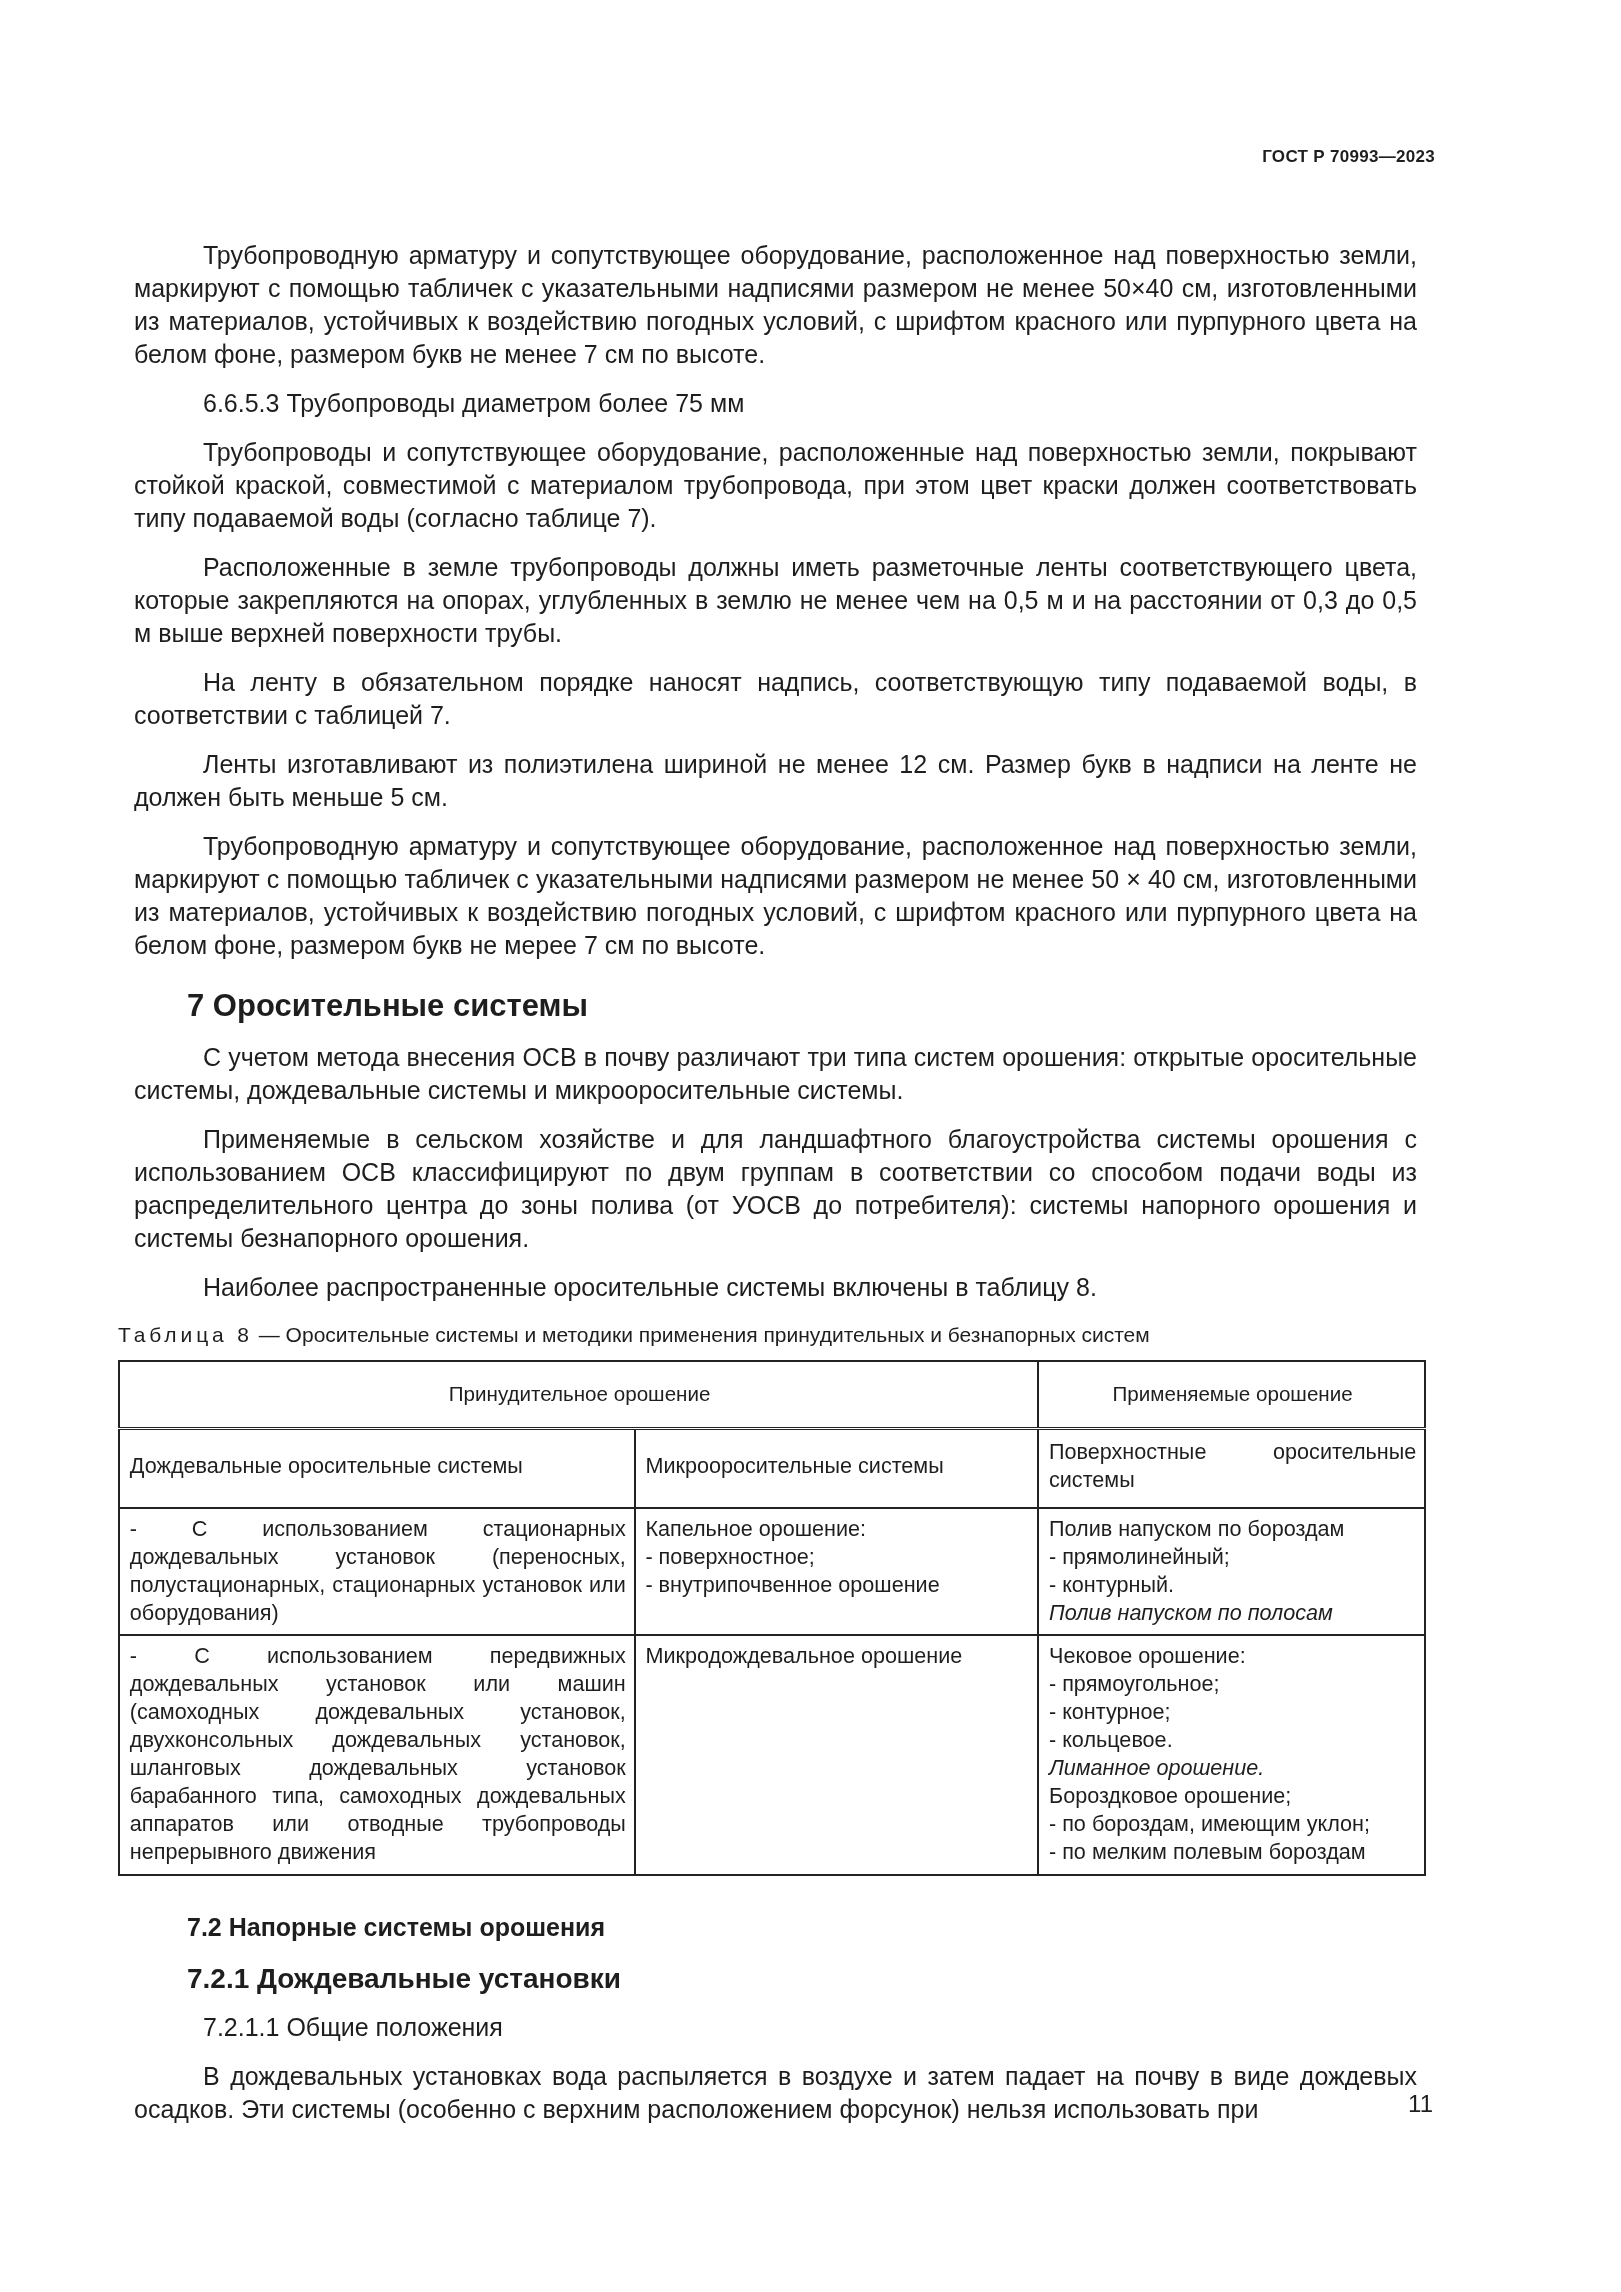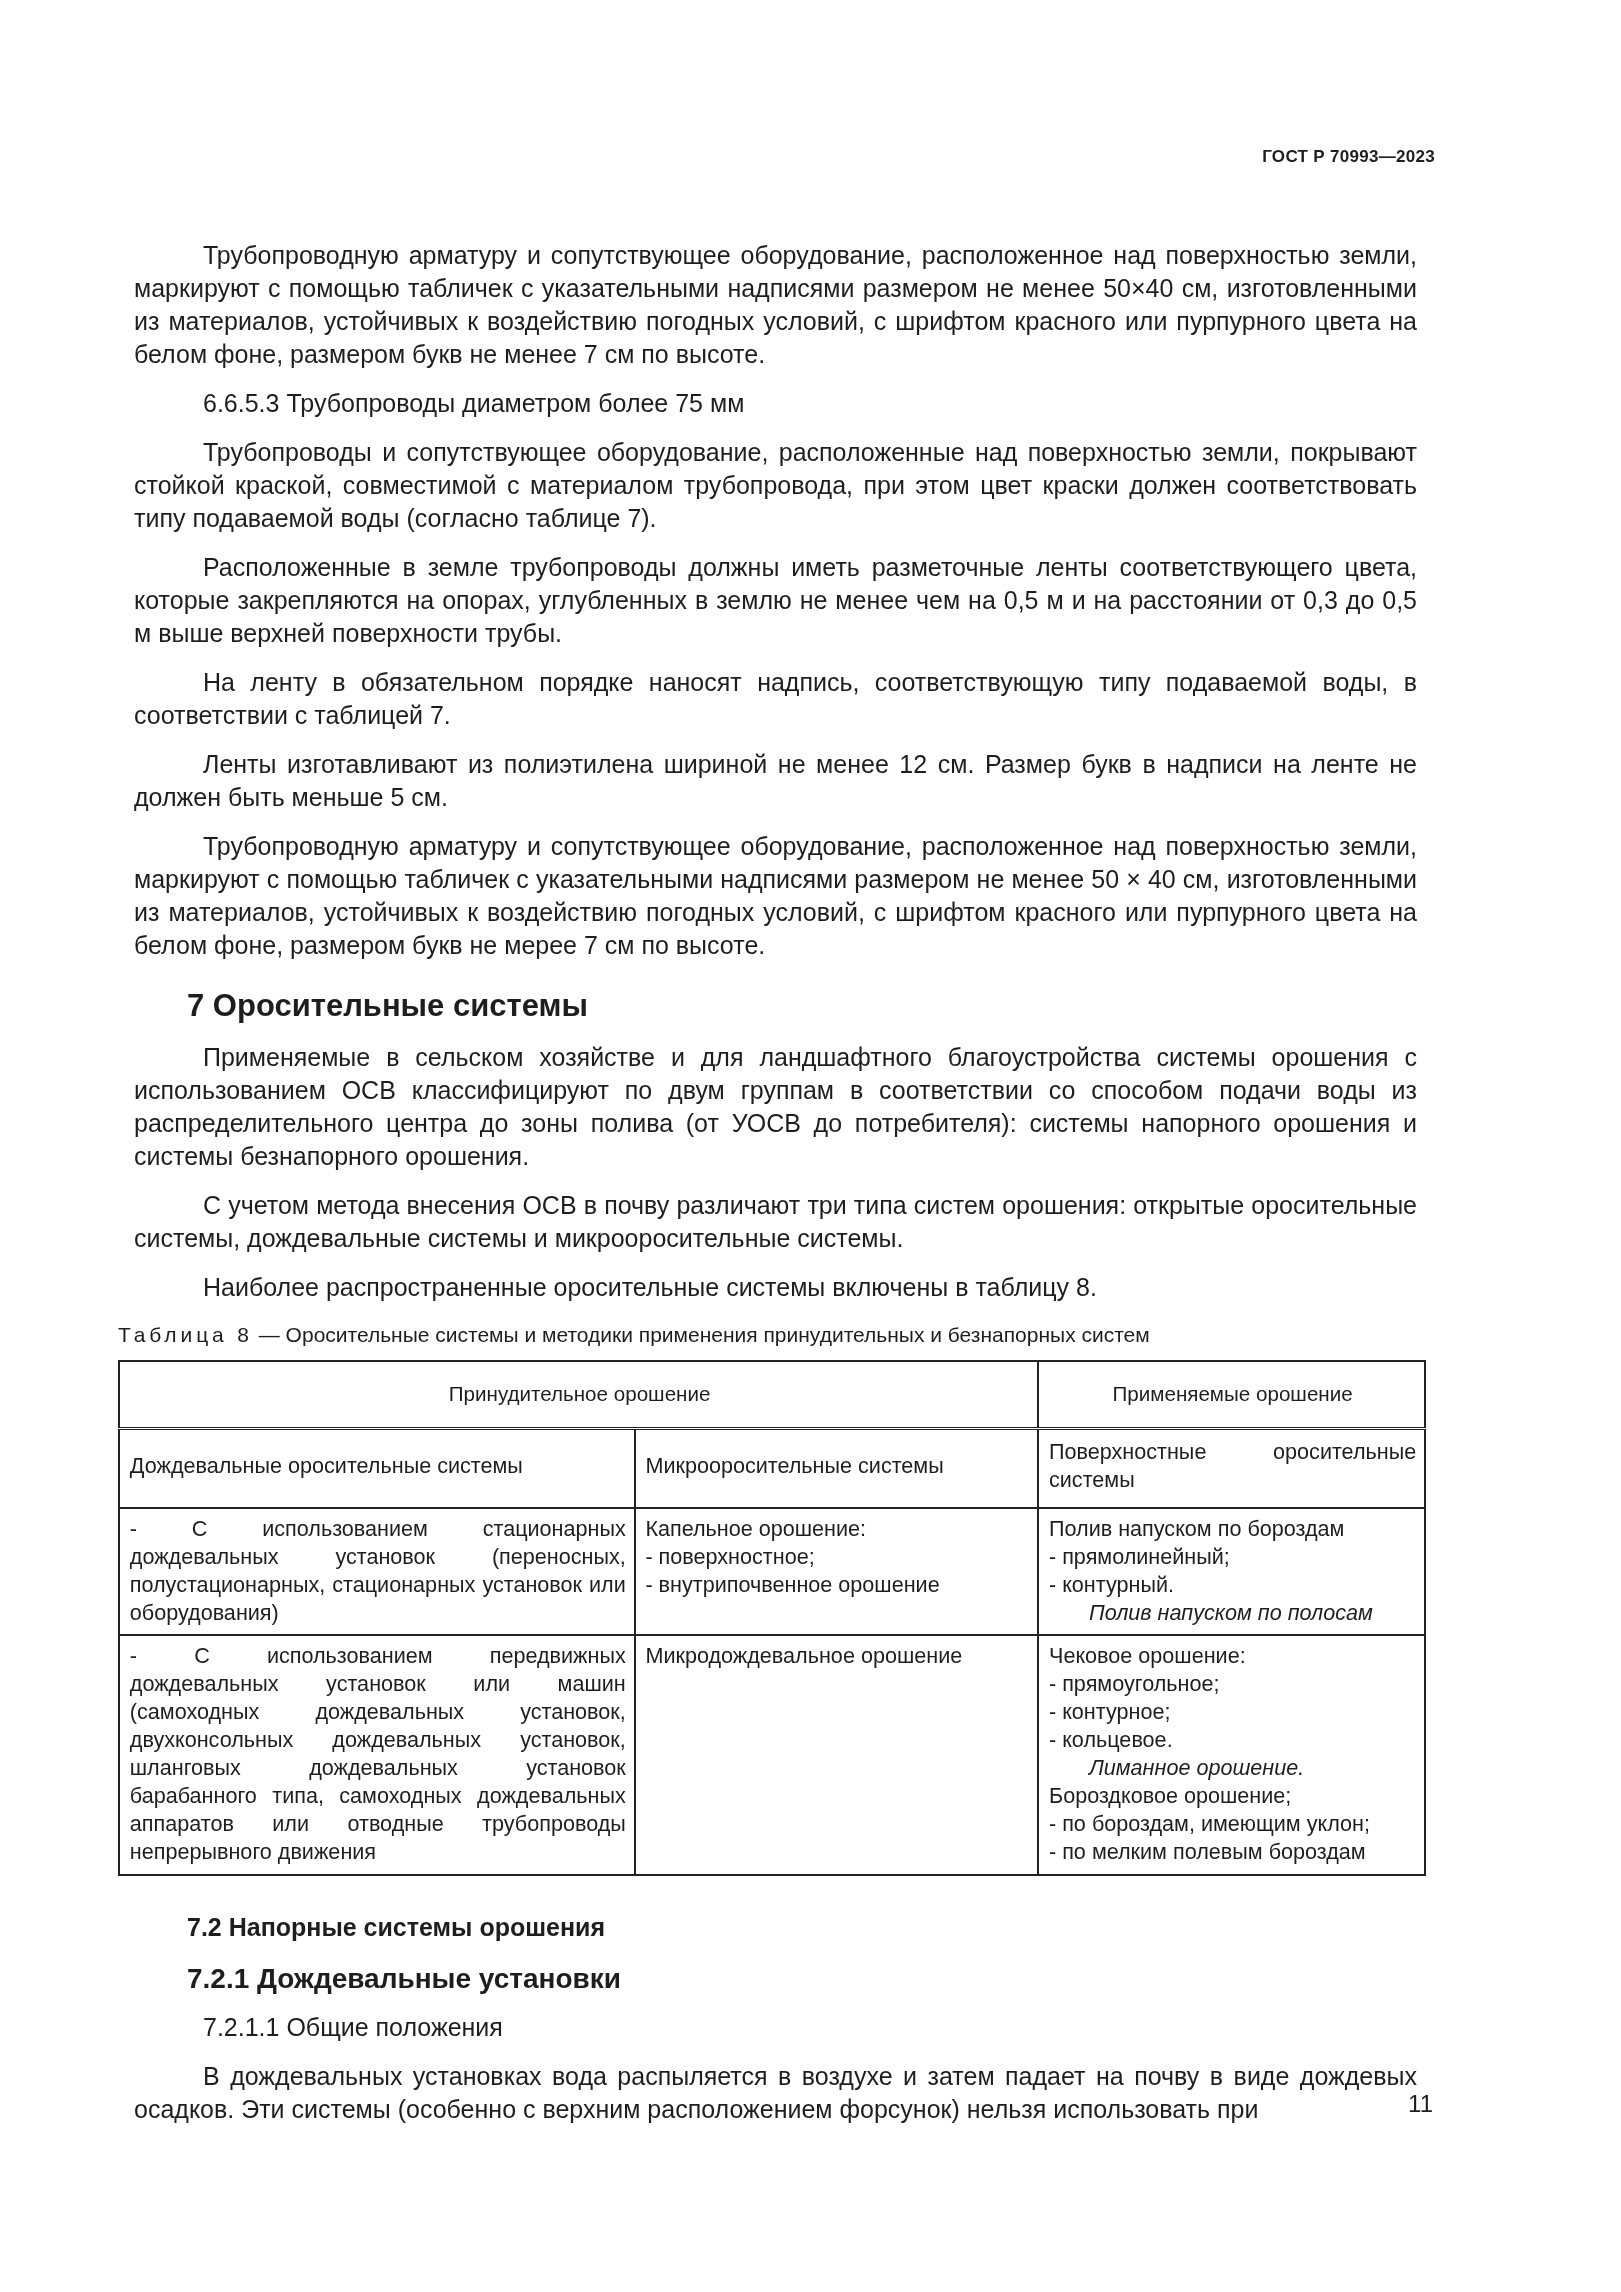--- a/index.html
+++ b/index.html
@@ -13,41 +13,41 @@
   h2.first { margin-top:37px; }
   h3 { font-size:28px; font-weight:bold; margin:13.7px 0 0 69px; line-height:33px; }
   .caption { font-size:21px; margin-top:15.7px; line-height:29px; }
   .caption .spaced { letter-spacing:3.9px; }
   table { border-collapse:collapse; width:1308px; margin-top:11.8px; font-size:21.6px; line-height:28px; }
   td { border:2.9px solid #222; vertical-align:top; padding:5.9px 7.8px 7.8px 9.8px; text-align:justify; }
   td.hdr { text-align:center; vertical-align:middle; height:51px; font-size:20.6px; }
   tr.top td { border-bottom:3.9px double #222; }
   td.sub { vertical-align:middle; height:65px; padding-top:3.9px; }
   .c1 { width:496px; } .c2 { width:384px; }
-  .it { font-style:italic;margin-left:40px; }
+  .it { font-style:italic; }
   .line { display:block; text-align:left; }
   .pagenum { position:absolute; right:188px; top:2090px; font-size:24px; }
 </style>
 </head>
 <body>
 
 <div class="header">ГОСТ Р 70993—2023</div>
 
 <div class="content">
   <p>Трубопроводную арматуру и сопутствующее оборудование, расположенное над поверхностью земли, маркируют с помощью табличек с указательными надписями размером не менее 50×40 см, изготовленными из материалов, устойчивых к воздействию погодных условий, с шрифтом красного или пурпурного цвета на белом фоне, размером букв не менее 7 см по высоте.</p>
   <p>6.6.5.3 Трубопроводы диаметром более 75 мм</p>
   <p>Трубопроводы и сопутствующее оборудование, расположенные над поверхностью земли, покрывают стойкой краской, совместимой с материалом трубопровода, при этом цвет краски должен соответствовать типу подаваемой воды (согласно таблице 7).</p>
   <p>Расположенные в земле трубопроводы должны иметь разметочные ленты соответствующего цвета, которые закрепляются на опорах, углубленных в землю не менее чем на 0,5 м и на расстоянии от 0,3 до 0,5 м выше верхней поверхности трубы.</p>
   <p>На ленту в обязательном порядке наносят надпись, соответствующую типу подаваемой воды, в соответствии с таблицей 7.</p>
   <p>Ленты изготавливают из полиэтилена шириной не менее 12 см. Размер букв в надписи на ленте не должен быть меньше 5 см.</p>
   <p>Трубопроводную арматуру и сопутствующее оборудование, расположенное над поверхностью земли, маркируют с помощью табличек с указательными надписями размером не менее 50 × 40 см, изготовленными из материалов, устойчивых к воздействию погодных условий, с шрифтом красного или пурпурного цвета на белом фоне, размером букв не мерее 7 см по высоте.</p>
 
   <h1>7 Оросительные системы</h1>
+  <p>С учетом метода внесения ОСВ в почву различают три типа систем орошения: открытые оросительные системы, дождевальные системы и микрооросительные системы.</p>
   <p>Применяемые в сельском хозяйстве и для ландшафтного благоустройства системы орошения с использованием ОСВ классифицируют по двум группам в соответствии со способом подачи воды из распределительного центра до зоны полива (от УОСВ до потребителя): системы напорного орошения и системы безнапорного орошения.</p>
-  <p>С учетом метода внесения ОСВ в почву различают три типа систем орошения: открытые оросительные системы, дождевальные системы и микрооросительные системы.</p>
   <p>Наиболее распространенные оросительные системы включены в таблицу 8.</p>
 
   <div class="caption">
     <span class="spaced">Таблица 8</span><span> — Оросительные системы и методики применения принудительных и безнапорных систем</span>
   </div>
 
   <table>
     <tbody>
         <tr class="top">
       <td class="hdr" colspan="2">Принудительное орошение</td>

